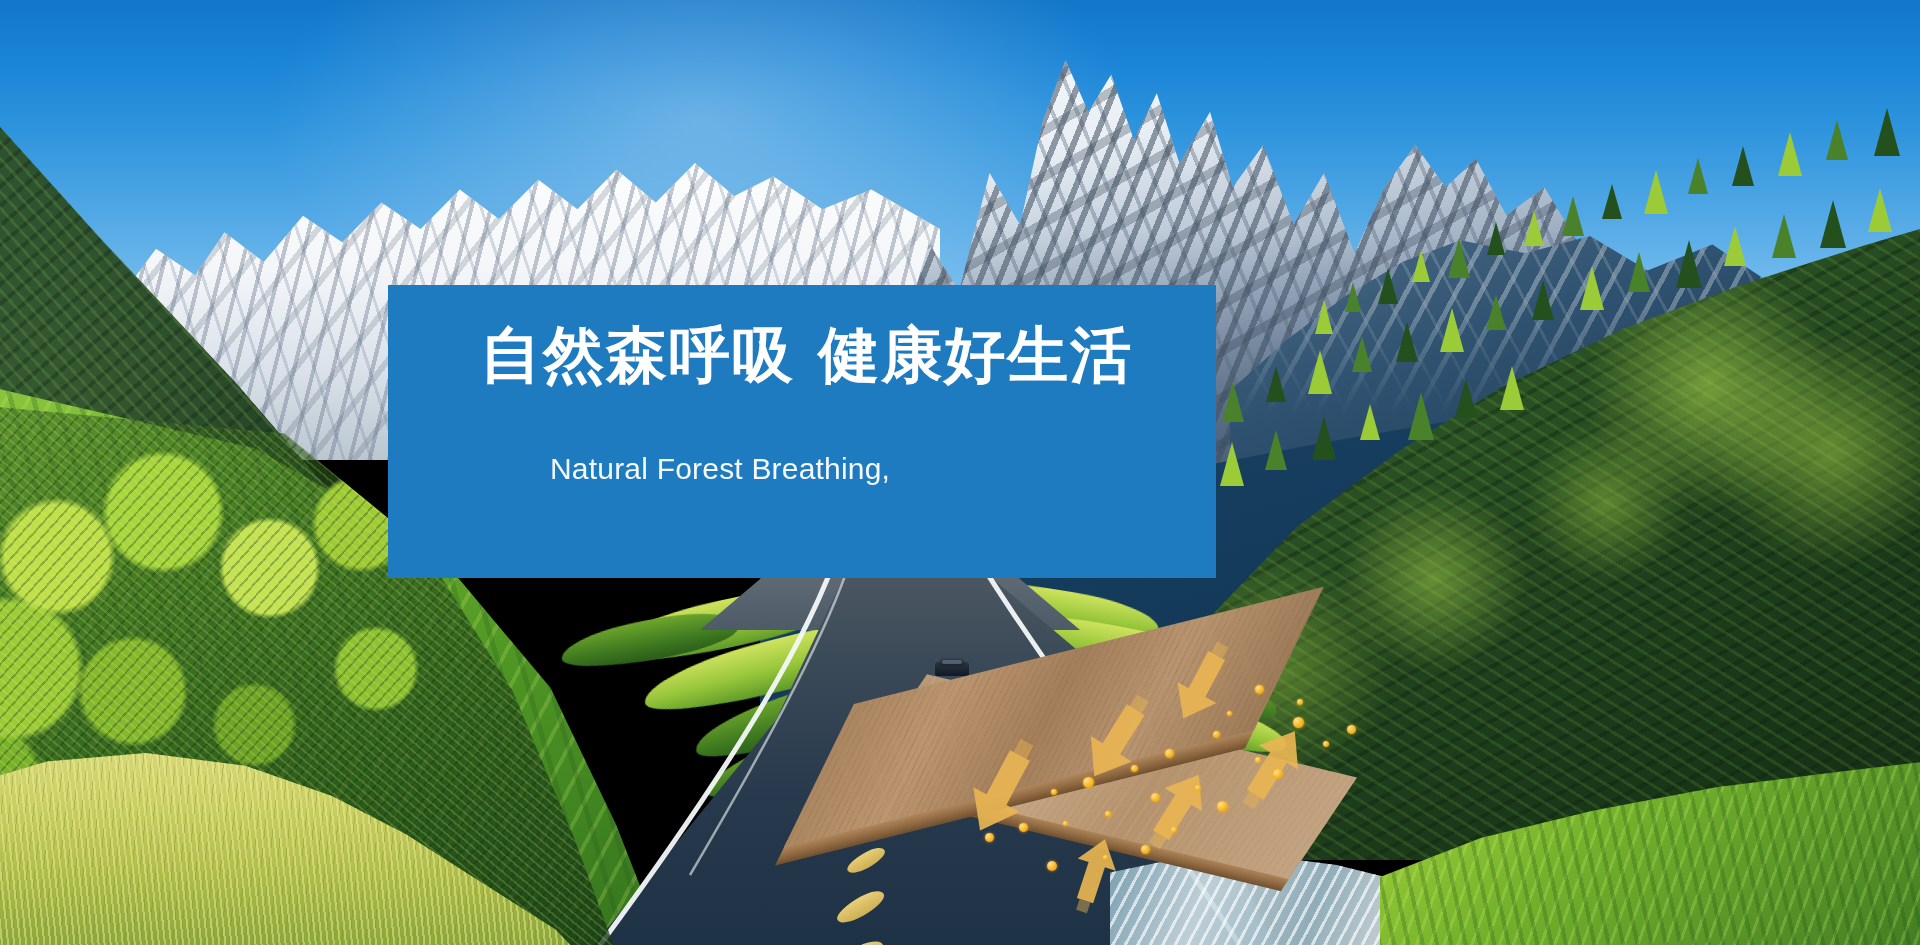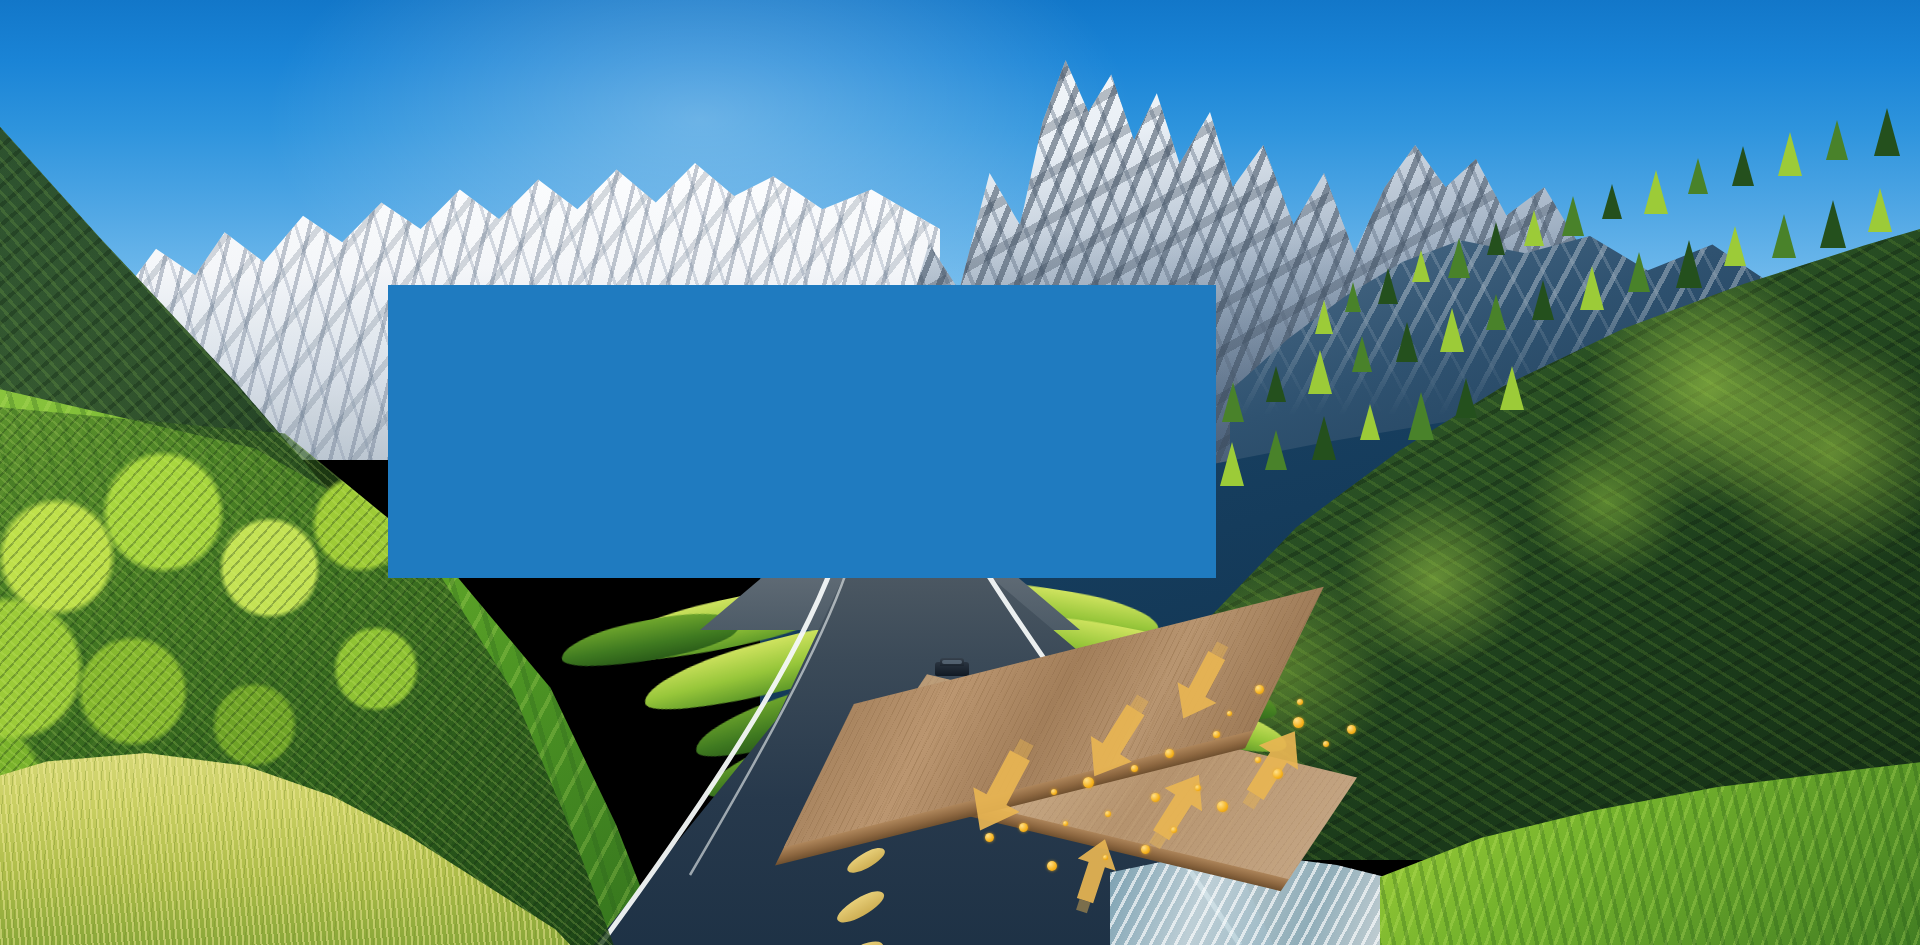--- a/index.html
+++ b/index.html
@@ -597,17 +597,19 @@
         <div class="dot" style="left:108px; top:156px; width:5px; height:5px;"></div>
         <div class="dot" style="left:216px; top:162px; width:6px; height:6px;"></div>
         <div class="dot" style="left:30px; top:168px; width:9px; height:9px;"></div>
         <div class="dot" style="left:186px; top:180px; width:9px; height:9px;"></div>
         <div class="dot" style="left:92px; top:196px; width:10px; height:10px;"></div>
         <div class="dot" style="left:148px; top:190px; width:5px; height:5px;"></div>
       </div>
   </div>
 
   <div class="panel">
+    <div class="panel-title">自然森呼吸 健康好生活</div>
     <div class="panel-sub">
+      <span class="l1">Natural Forest Breathing,</span>
     </div>
   </div>
 
 </div>
 
 </body></html>

